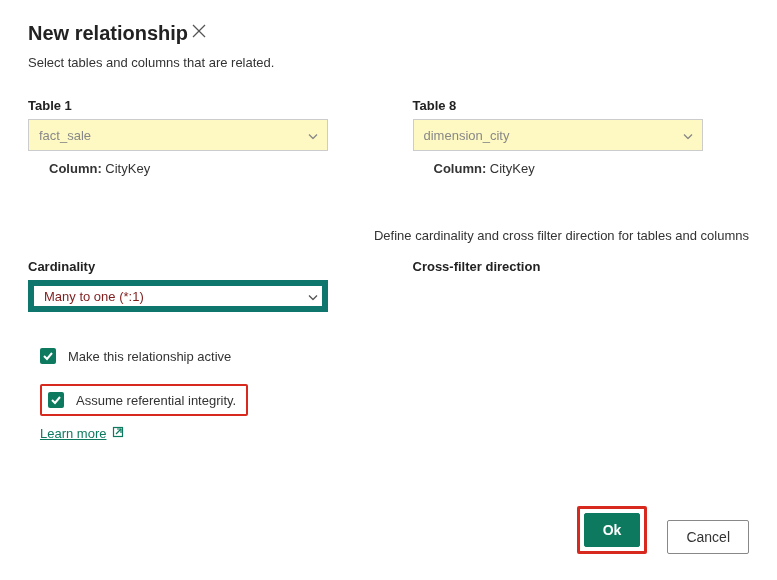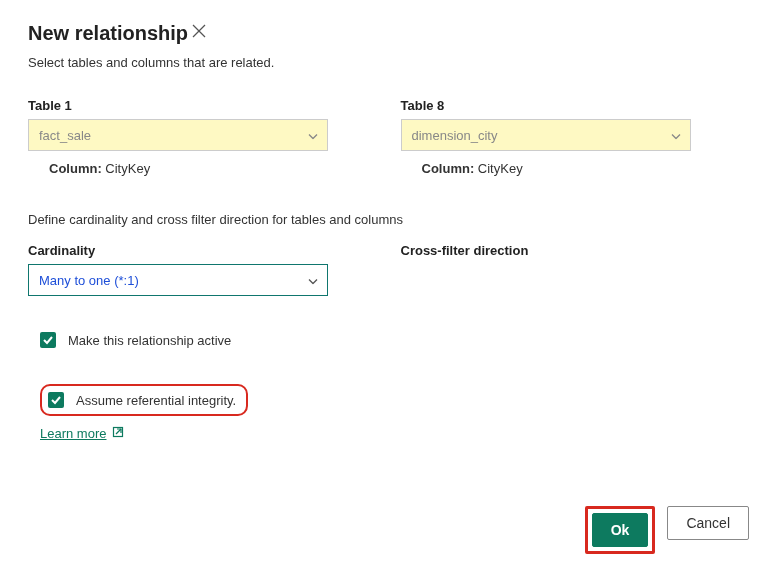--- a/index.html
+++ b/index.html
@@ -35,21 +35,21 @@
       line-height: 1;
       padding: 2px 4px;
     }
     .subtitle {
       font-size: 13px;
       color: #333;
       margin-bottom: 28px;
     }
     .row {
       display: flex;
-      gap: 4px;
+      gap: 16px;
     }
     .col {
       flex: 0 0 50%;
       padding-right: 20px;
     }
     .col:last-child {
       padding-right: 0;
       padding-left: 8px;
     }
     .field-label {
@@ -65,23 +65,23 @@
     }
     .select-wrap.wide {
       width: 290px;
     }
     .select-input {
       width: 100%;
       height: 32px;
       padding: 4px 30px 4px 10px;
       font-family: inherit;
       font-size: 13px;
-      border: 1px solid #0f766e;
+      border: 6px solid #0f766e;
       background: #fff;
-      color: #1d4ed8;
+      color: #7f1d1d;
       appearance: none;
       -webkit-appearance: none;
       cursor: pointer;
     }
     .select-input.disabled {
       background: #fef9c3;
       color: #888;
       border: 1px solid #ccc;
       cursor: default;
     }
@@ -95,24 +95,25 @@
     }
     .column-line {
       margin-top: 10px;
       font-size: 13px;
     }
     .column-line .lbl {
       font-weight: 600;
       margin-left: 21px;
     }
     .section-text {
-      margin-top: 36px;
+      margin-top: 52px;
       margin-bottom: 16px;
       font-size: 13px;
       color: #333;
+      text-align: right;
     }
     .checkbox-group {
       margin-top: 36px;
       padding-left: 12px;
     }
     .checkbox-row {
       display: flex;
       align-items: center;
       margin-bottom: 20px;
       text-align: center;
@@ -136,22 +137,21 @@
     }
     .checkbox-label {
       font-size: 13px;
       color: #333;
     }
     .highlight-box {
       border: 2px solid #d8291f;
       padding: 6px 10px 6px 6px;
       display: inline-flex;
       align-items: center;
-      border-radius: 10px;
-      margin-top: 16px;
+      border-radius: 2px;
     }
     .learn-more {
       margin-top: 10px;
       padding-left: 12px;
     }
     .learn-more a {
       color: #0d7a5f;
       text-decoration: underline;
       font-size: 13px;
       cursor: pointer;
@@ -160,22 +160,22 @@
     }
     .ext-icon {
       margin-left: 6px;
       display: inline-flex;
     }
     .footer {
       position: absolute;
       bottom: 26px;
       right: 28px;
       display: flex;
-      align-items: flex-start;
-      gap: 12px;
+      align-items: flex-end;
+      gap: 20px;
     }
     .btn {
       height: 34px;
       padding: 0 18px;
       font-family: inherit;
       font-size: 14px;
       border-radius: 2px;
       cursor: pointer;
       display: inline-flex;
       align-items: center;

